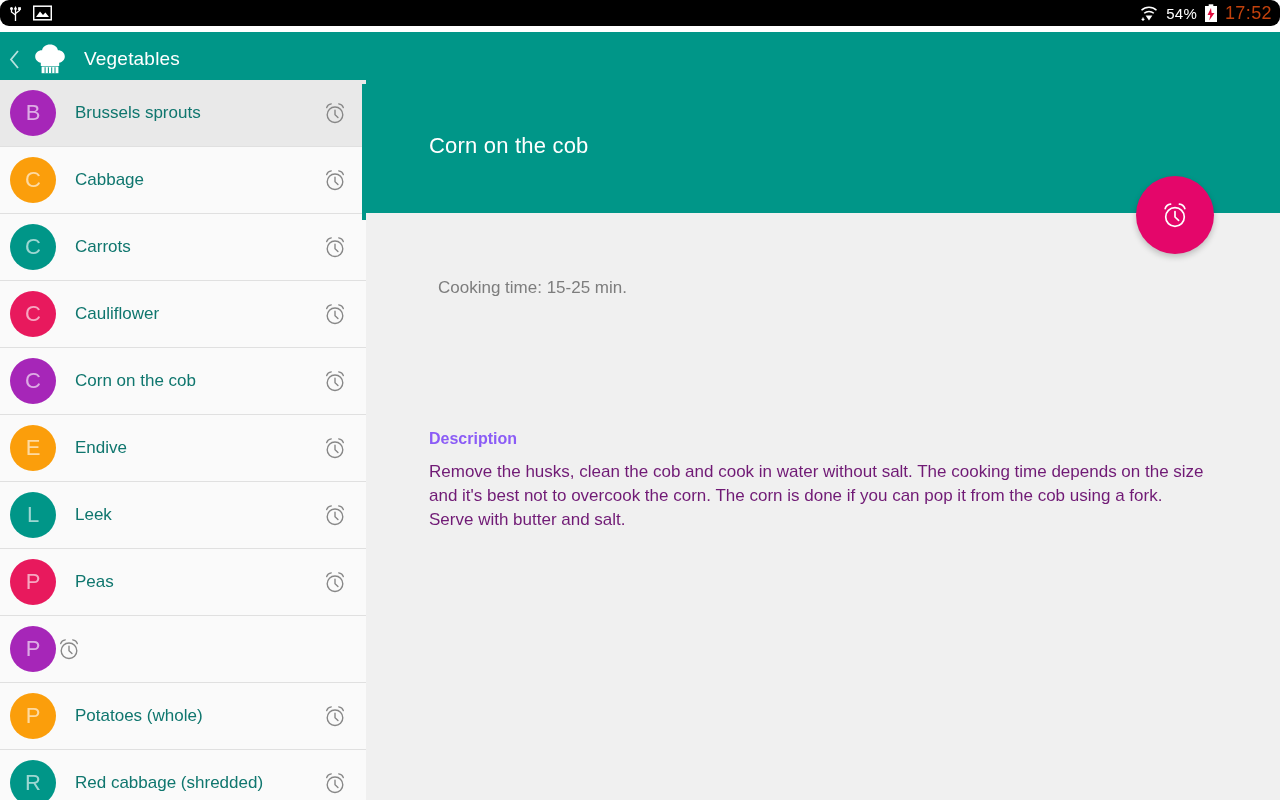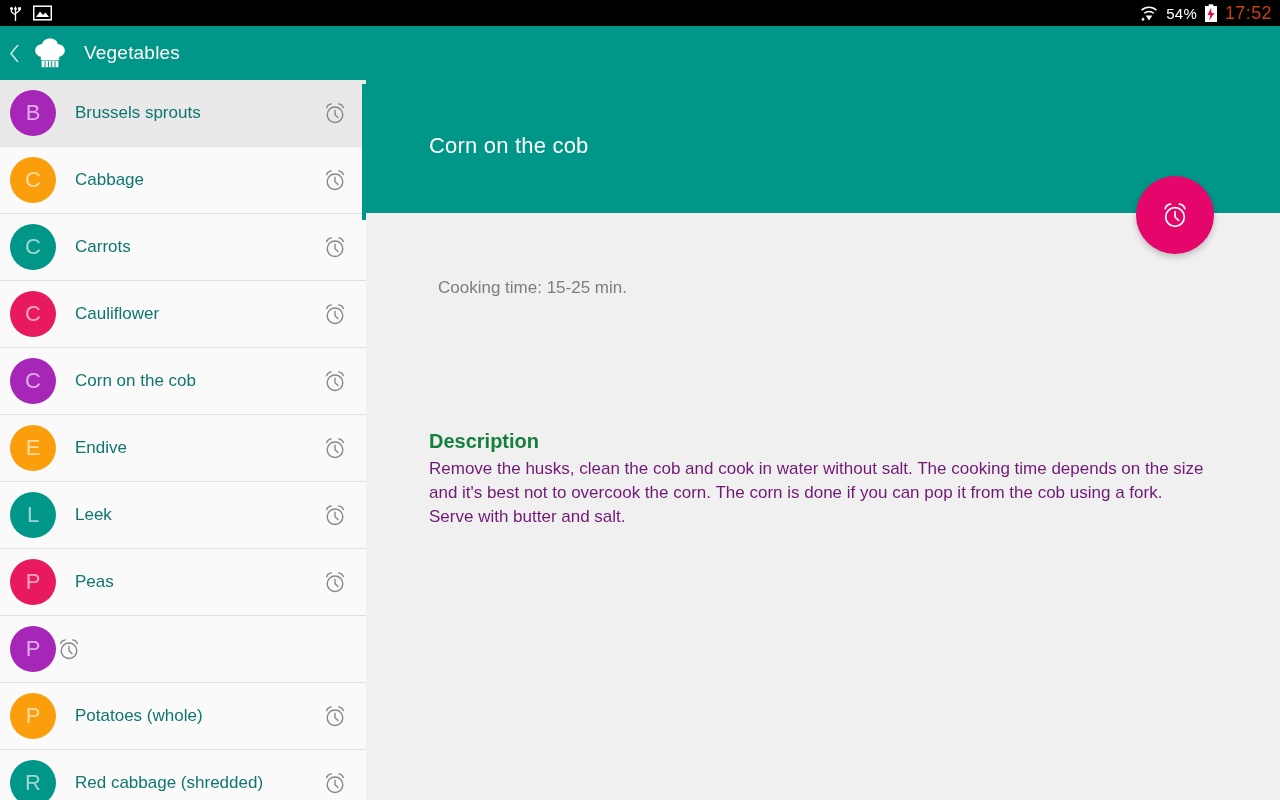--- a/index.html
+++ b/index.html
@@ -12,34 +12,35 @@
 
   #app { position: relative; width: 1280px; height: 800px; }
 
   
   .statusbar {
     position: absolute; top: 0; left: 0;
     width: 1280px; height: 26px;
     background: #000000;
     display: flex; align-items: center;
     padding: 0 8px;
+    border-radius: 9px;
   }
   .sb-left { display: flex; align-items: center; gap: 10px; }
   .sb-right {
     margin-left: auto;
     display: flex; align-items: center; gap: 7px;
     color: #ffffff;
   }
   .sb-batt-pct { font-size: 15px; color: #ffffff; letter-spacing: .2px; }
   .sb-clock { font-size: 18px; color: #c2410c; letter-spacing: .4px; }
   .sb-icon { display: flex; align-items: center; }
 
   
   .toolbar {
-    position: absolute; top: 26px; left: 0;
+    position: absolute; top: 32px; left: 0;
     width: 1280px; height: 54px;
     background: #009688;
     display: flex; align-items: center;
   }
   .tb-back {
     width: 24px; height: 54px;
     display: flex; align-items: center; justify-content: center;
     color: #b7e2de; font-size: 20px;
     padding-left: 4px;
   }
@@ -131,24 +132,24 @@
     color: #7d7d7d;
     font-size: 17px;
     margin-left: 9px;
   }
   .desc-block {
     position: absolute;
     left: 63px; top: 350px;
     width: 780px;
   }
   .desc-head {
-    color: #15803d;
-    font-size: 20px;
+    color: #8b5cf6;
+    font-size: 16px;
     font-weight: 700;
-    margin-bottom: 4px;
+    margin-bottom: 12px;
   }
   .desc-body {
     color: #701a75;
     font-size: 17px;
     line-height: 24px;
   }
 </style>
 </head>
 <body>
 

